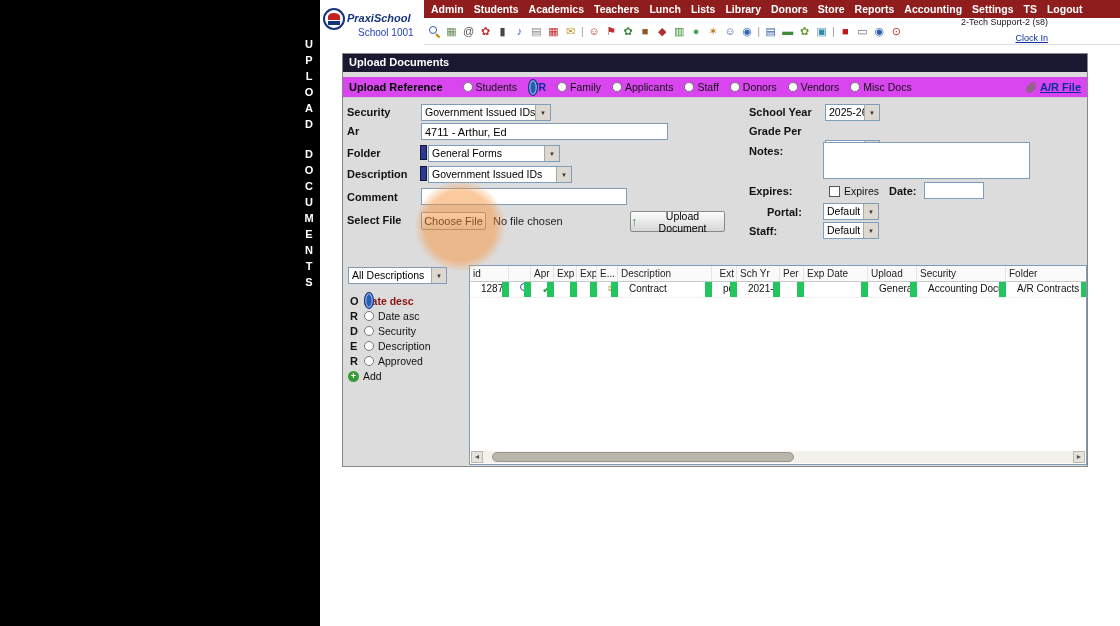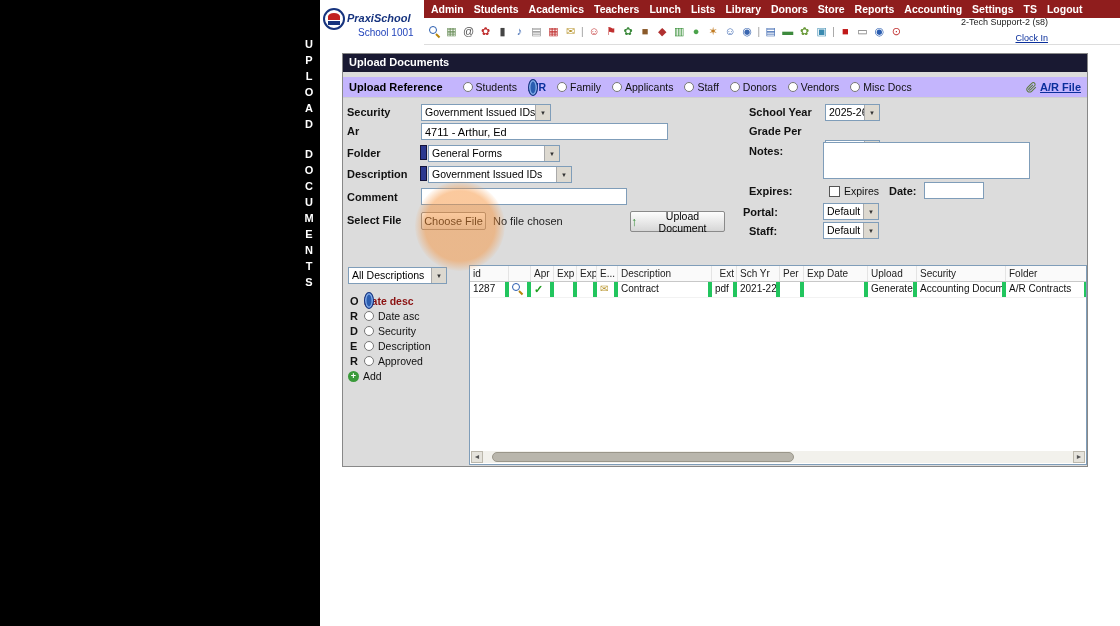--- a/index.html
+++ b/index.html
@@ -33,21 +33,21 @@
 
   
   .mag-icon{display:inline-block;width:11px;height:11px;position:relative}
   .mag-icon::before{content:'';position:absolute;left:0;top:0;width:6px;height:6px;border:1.5px solid #2a5db0;border-radius:50%}
   .mag-icon::after{content:'';position:absolute;left:7px;top:7px;width:5px;height:2px;background:#b8860b;transform:rotate(45deg);transform-origin:left center}
 
   
   .content{position:absolute;left:0;top:45px;width:800px;height:581px;background:#fff}
   .panel{position:absolute;left:22px;top:8px;width:746px;height:414px;background:#dcdcdc;border:1px solid #888}
   .panel-title{position:absolute;left:0;top:0;width:100%;height:18px;background:var(--panel-title-bar,#191932);color:#fff;font-size:11px;font-weight:bold;padding:2px 0 0 6px}
-  .ref-row{position:absolute;left:0;top:23px;width:100%;height:21px;display:flex;align-items:center;padding:0 6px;background:#c4b5fd;border-bottom:1px solid #d0d0d0}
+  .ref-row{position:absolute;left:0;top:23px;width:100%;height:21px;display:flex;align-items:center;padding:0 6px;background:#d946ef;border-bottom:1px solid #d0d0d0}
   .ref-label{font-size:11px;font-weight:bold;margin-right:20px}
   .ref-options{display:flex;align-items:center;gap:11px}
   .ref-opt{display:inline-flex;align-items:center;gap:3px;cursor:pointer}
   .radio{width:10px;height:10px;border-radius:50%;border:1px solid #777;background:#fff;display:inline-block;flex:0 0 auto}
   .radio.sel{background:var(--selected-blue,#2a5db0);border-color:#16337e;box-shadow:inset 0 0 0 1.5px #7fa8e6}
   .ref-opt-label{font-size:10.5px;color:#111}
   .ref-opt-label.sel-label{color:var(--link-navy,#0a2f9c);font-weight:bold}
   .arfile{margin-left:auto;display:inline-flex;align-items:center;gap:3px;color:var(--link-navy,#0a2f9c);font-size:11px;font-weight:bold;text-decoration:underline;cursor:pointer}
 
   
@@ -73,21 +73,21 @@
   .order-label.order-sel{color:var(--order-selected-red,#8b1111);font-weight:bold}
   .add-row{position:absolute;left:5px;top:316px;display:flex;align-items:center;gap:4px;cursor:pointer}
   .add-plus{width:11px;height:11px;border-radius:50%;background:#3a9a3a;color:#fff;font-size:9px;line-height:11px;text-align:center;font-weight:bold}
   .add-label{font-size:10.5px;color:#111}
 
   
   .tbl{position:absolute;left:126px;top:211px;width:618px;height:200px;background:#fff;border:1px solid #7f9db9;overflow:hidden}
   .tbl-header{display:flex;height:16px;border-bottom:1px solid #c8c8c8;background:#fafafa}
   .th{font-size:10px;color:#222;padding:2px 2px 0 3px;border-right:1px solid #e4e4e4;overflow:hidden;white-space:nowrap;flex:0 0 auto}
   .tr{display:flex;height:16px;border-bottom:1px solid #f2f2f2}
-  .td{font-size:10px;color:#111;padding:1px 2px 0 3px;border-right:4px solid #22c55e;overflow:hidden;white-space:nowrap;flex:0 0 auto}
+  .td{font-size:10px;color:#111;padding:1px 2px 0 11px;border-right:7px solid #22c55e;overflow:hidden;white-space:nowrap;flex:0 0 auto}
   .check-glyph{color:#1f9d1f;font-weight:bold;font-size:11px}
   .env-glyph{color:#b8952e;font-size:10px}
   .hscroll{position:absolute;left:1px;right:1px;bottom:1px;height:12px;background:#f2f1ec;display:flex;align-items:center}
   .hs-btn{width:12px;height:12px;background:#e5e3dc;border:1px solid #bcb8ac;font-size:7px;line-height:10px;text-align:center;color:#555;cursor:pointer;flex:0 0 auto}
   .hs-track{flex:1;position:relative;height:12px}
   .hs-thumb{position:absolute;left:9px;top:1px;width:302px;height:10px;background:#b9b6ac;border:1px solid #9a968a;border-radius:5px;cursor:grab}
 
   
   .click-highlight{position:absolute;left:415px;top:181px;width:90px;height:90px;border-radius:50%;pointer-events:none;z-index:50;background:radial-gradient(circle, var(--highlight-orange,rgba(247,148,61,.5)) 0%, var(--highlight-orange,rgba(247,148,61,.5)) 55%, rgba(247,148,61,0) 72%)}
 </style>
@@ -283,21 +283,21 @@
 
         <div class="flabel" style="left:406px;top:91px">Notes:</div>
         <textarea class="notes" style="left: 480px; top: 88px; width: 207px; height: 37px;"></textarea>
 
         <div class="flabel" style="left:406px;top:131px">Expires:</div>
         <span class="checkbox" style="left:486px;top:132px"></span>
         <div class="small-label" style="left:501px;top:131px">Expires</div>
         <div class="flabel" style="left:546px;top:131px">Date:</div>
         <input class="inp" style="left: 581px; top: 128px; width: 60px;" value="">
 
-        <div class="flabel" style="left:400px;top:152px">Portal:</div>
+        <div class="flabel" style="left:424px;top:152px">Portal:</div>
         <span class="sel" style="left:480px;top:149px;width:56px">
           <span class="sel-txt">Default</span>
           <span class="sel-btn">▼</span>
         </span>
 
         <div class="flabel" style="left:406px;top:171px">Staff:</div>
         <span class="sel" style="left:480px;top:168px;width:56px">
           <span class="sel-txt">Default</span>
           <span class="sel-btn">▼</span>
         </span>

